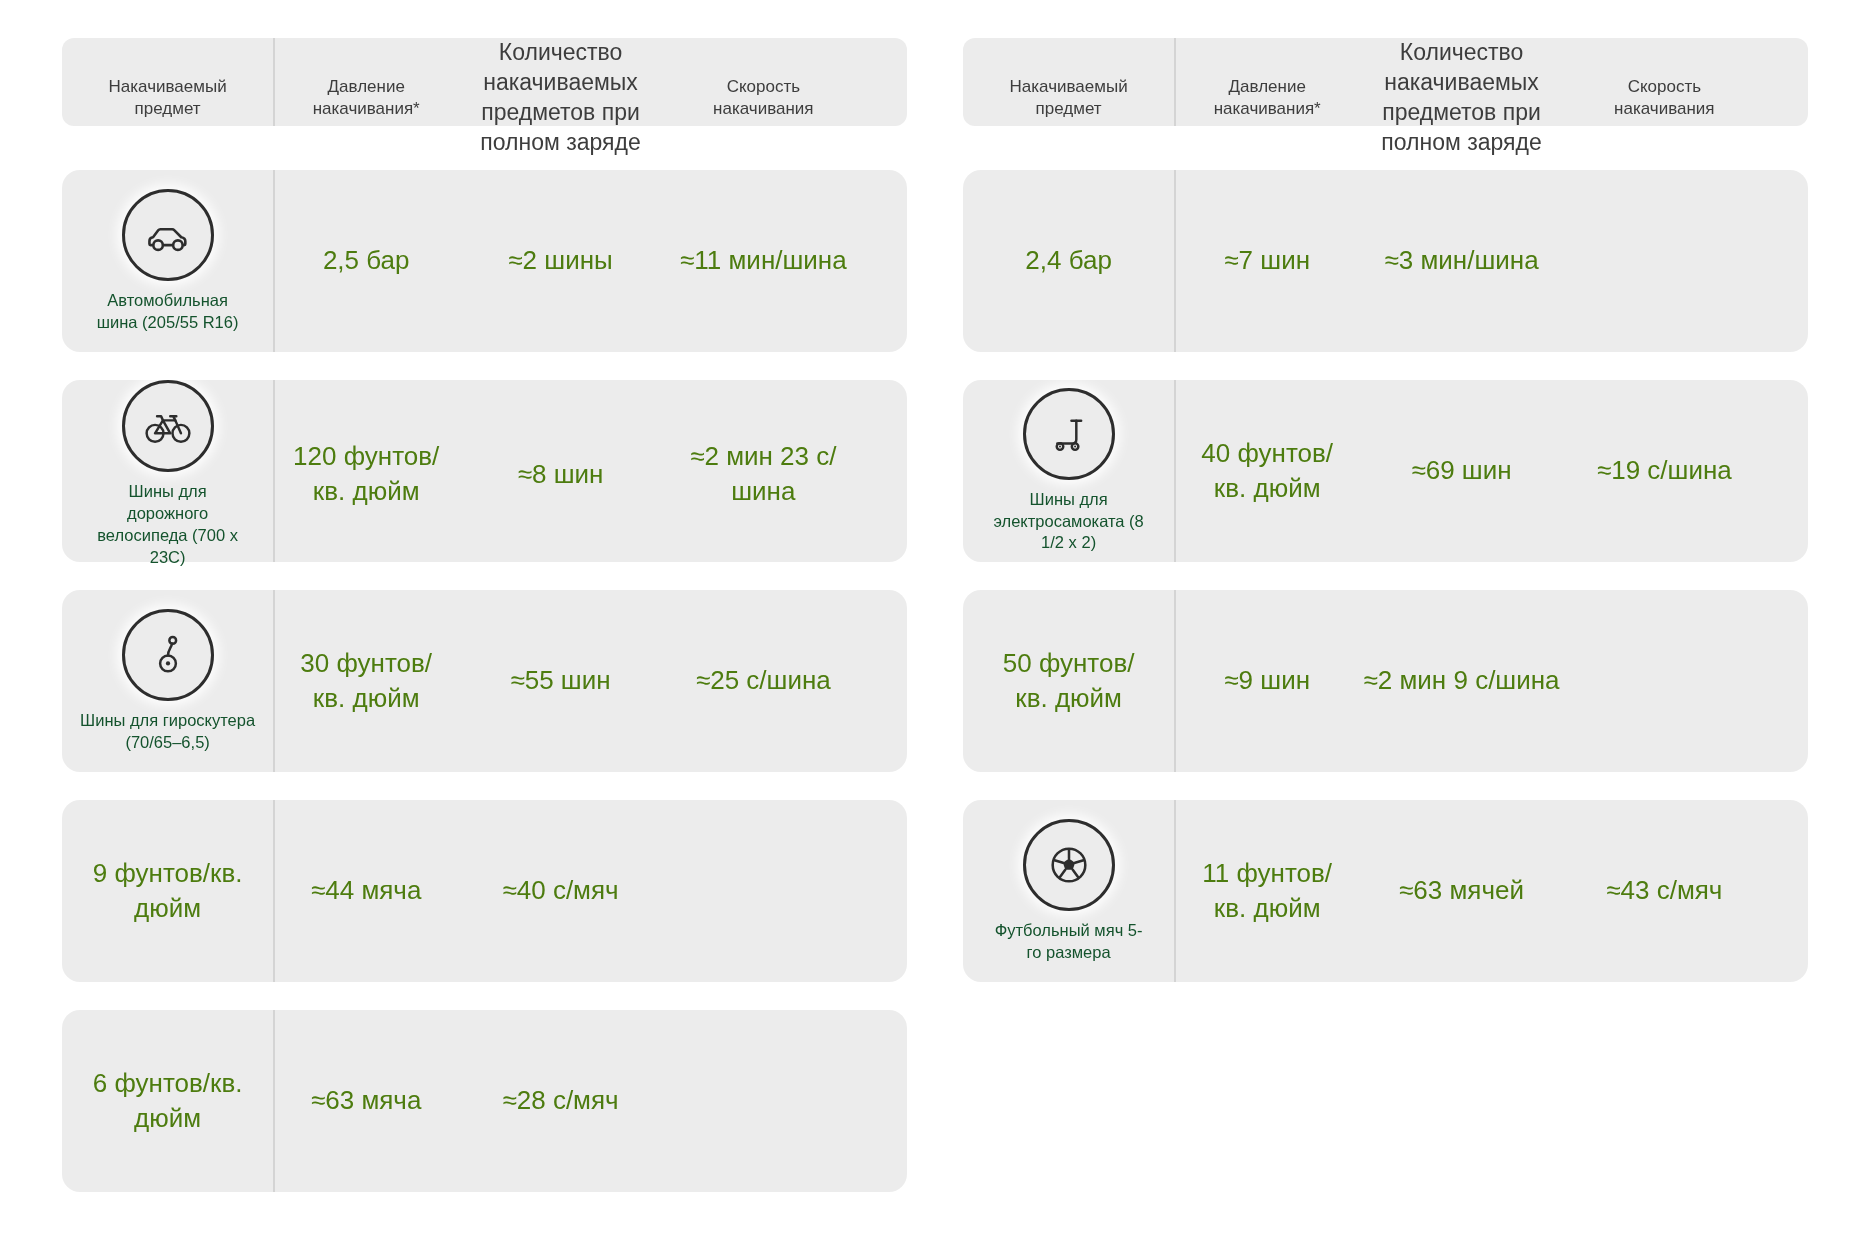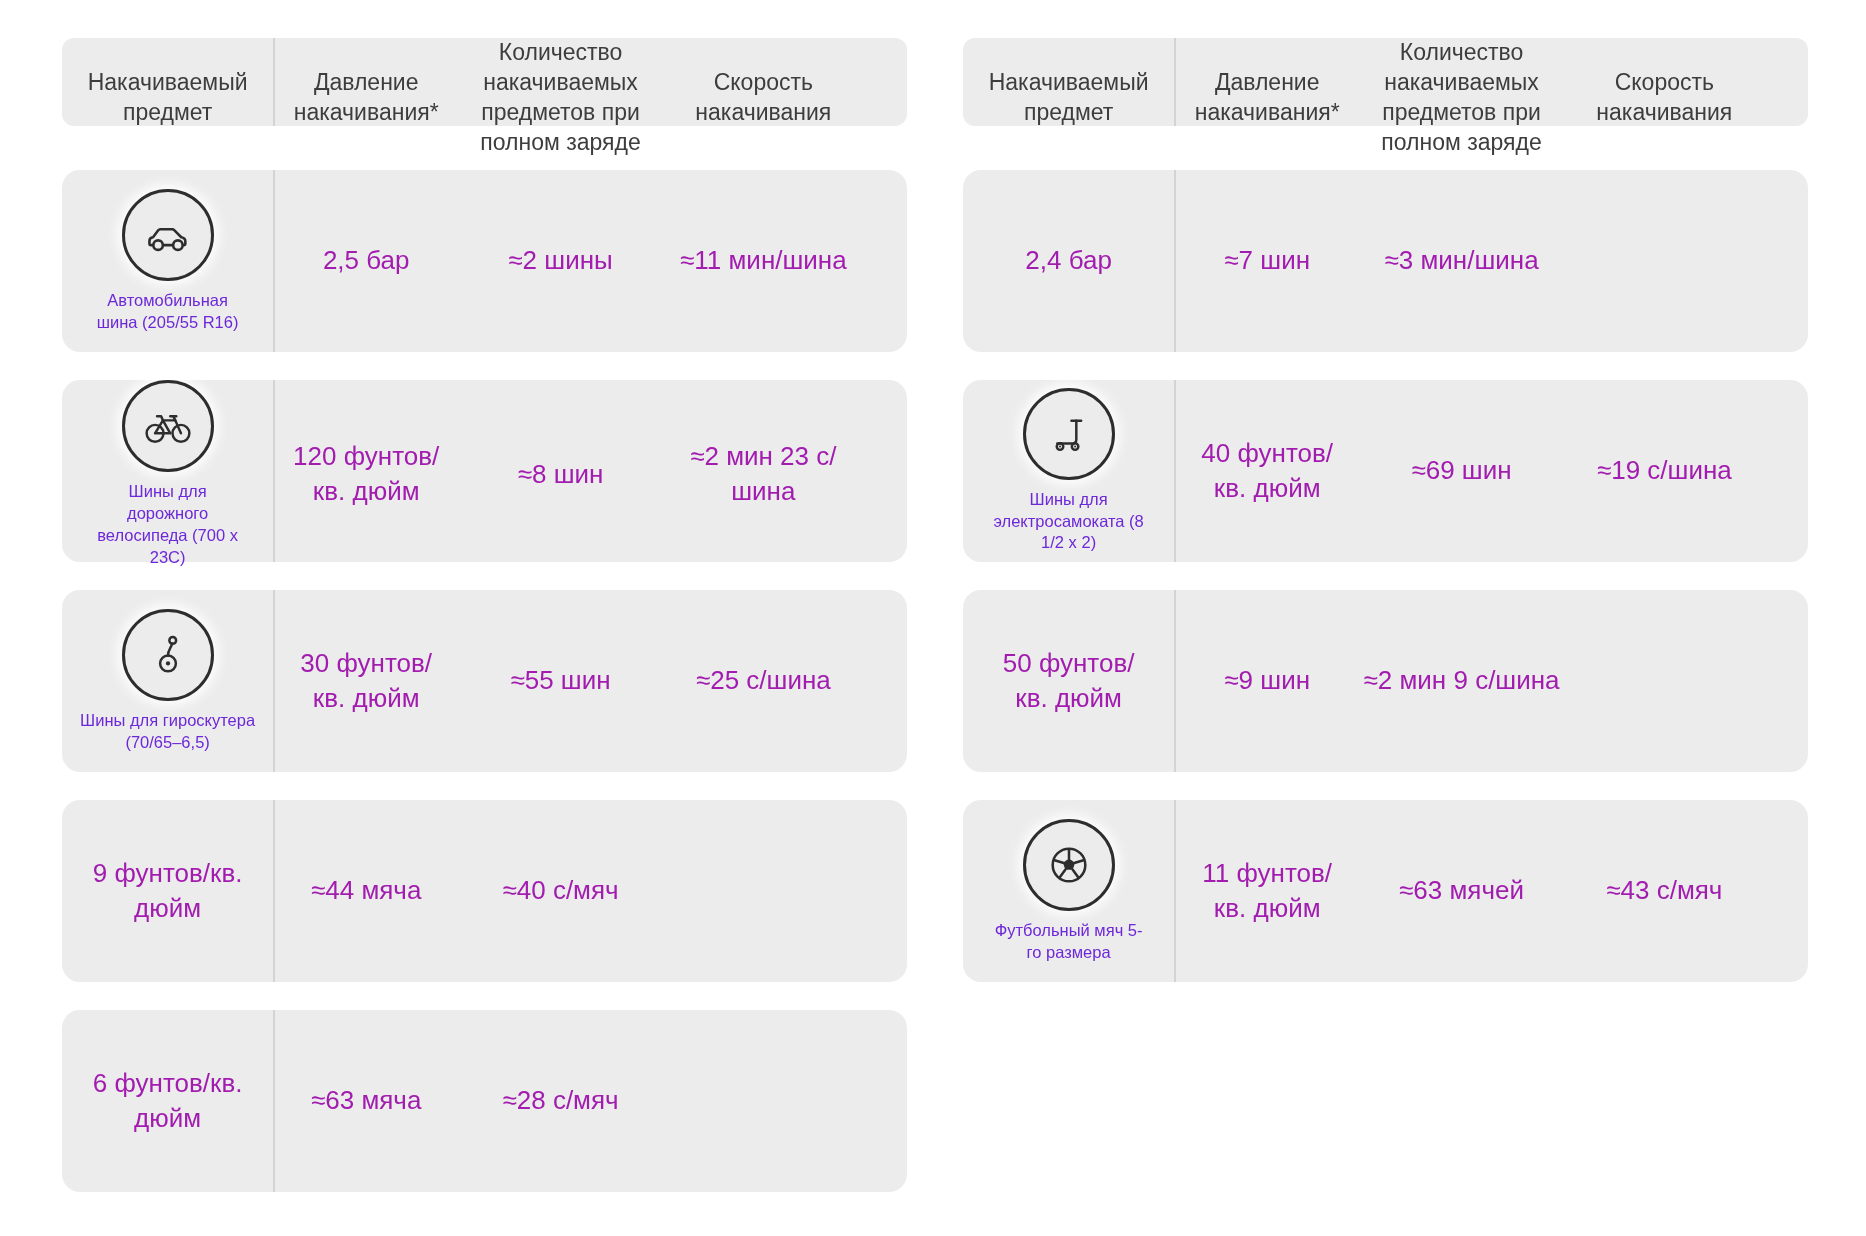--- a/index.html
+++ b/index.html
@@ -11,32 +11,32 @@
   .wrap{display:flex;gap:56px;padding:38px 0 0 62px;}
   .spec-table{width:845px;flex:0 0 845px;}
   .card{
     background:#ececec;position:relative;
     display:grid;grid-template-columns:25% 22% 24% 24% 1fr;
     align-items:center;
   }
   .thead{height:88px;border-radius:12px;margin-bottom:44px;}
   .row{height:182px;border-radius:18px;margin-bottom:28px;}
   .divider{position:absolute;left:25%;top:0;bottom:0;width:2px;background:#d4d4d4;}
-  .hcell{text-align:center;font-size:23px;line-height:1.3;white-space:pre-line;color:#3d3d3d;}
+  .hcell{text-align:center;font-size:17px;line-height:1.3;white-space:pre-line;color:#3d3d3d;}
   .hcell.small{font-size:23px;line-height:1.3;}
-  .val{text-align:center;font-size:26px;line-height:1.35;white-space:pre-line;color:#a21caf;}
+  .val{text-align:center;font-size:26px;line-height:1.35;white-space:pre-line;color:#4d7c0f;}
   .itemcol{height:100%;display:flex;flex-direction:column;align-items:center;justify-content:center;gap:9px;}
   .ring{
     width:92px;height:92px;box-sizing:border-box;border:3px solid #2d2d2d;border-radius:50%;
     display:flex;align-items:center;justify-content:center;flex:0 0 auto;
     box-shadow:0 0 12px 5px rgba(255,255,255,0.9);
   }
   .ilabel{
     font-size:16.5px;line-height:1.33;text-align:center;white-space:pre-line;
-    color:#6d28d9;max-width:195px;
+    color:#14532d;max-width:195px;
   }
   svg{display:block;}
 </style>
 </head>
 <body>
 
 <div class="wrap">
 
   <div class="spec-table">
 

